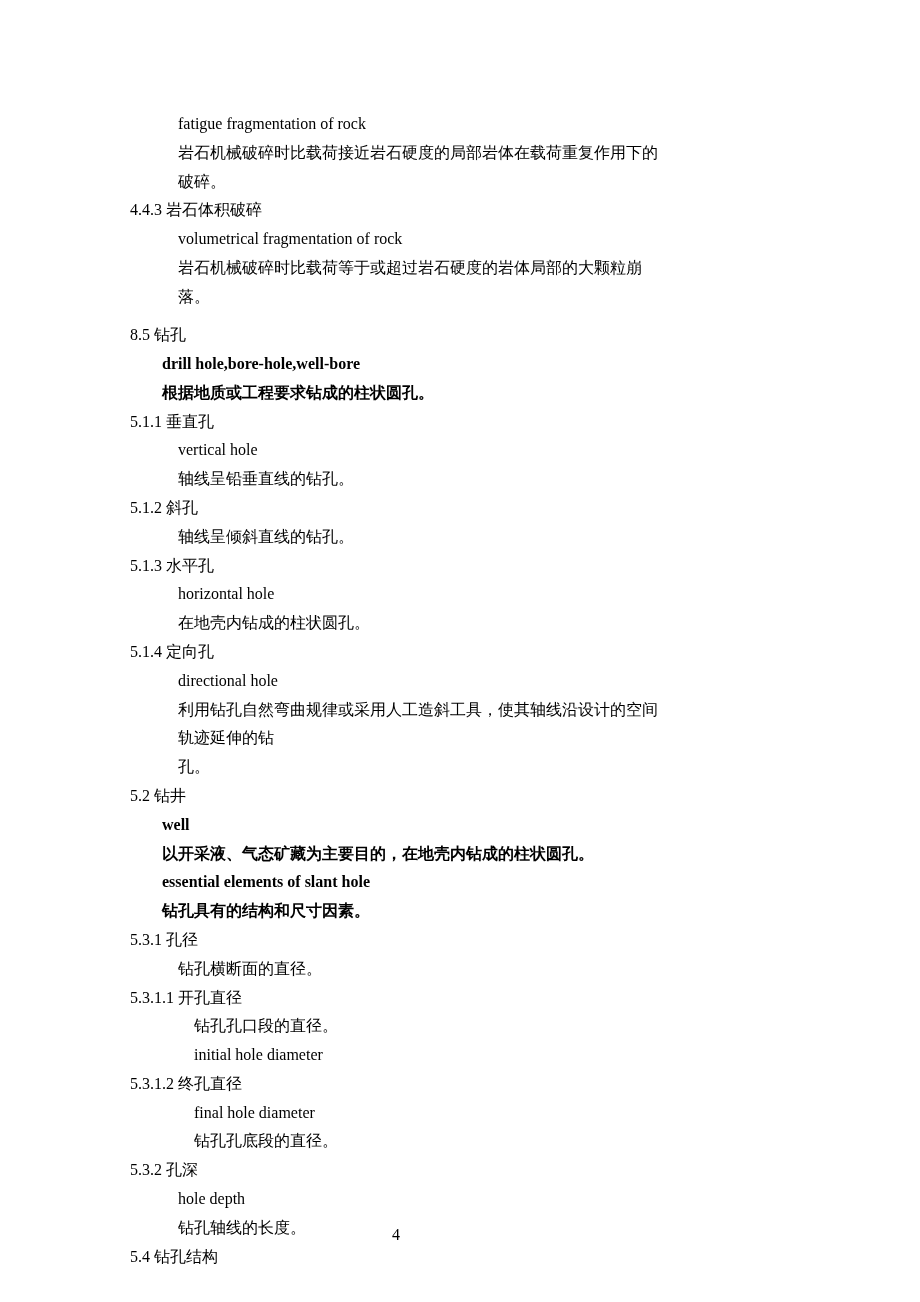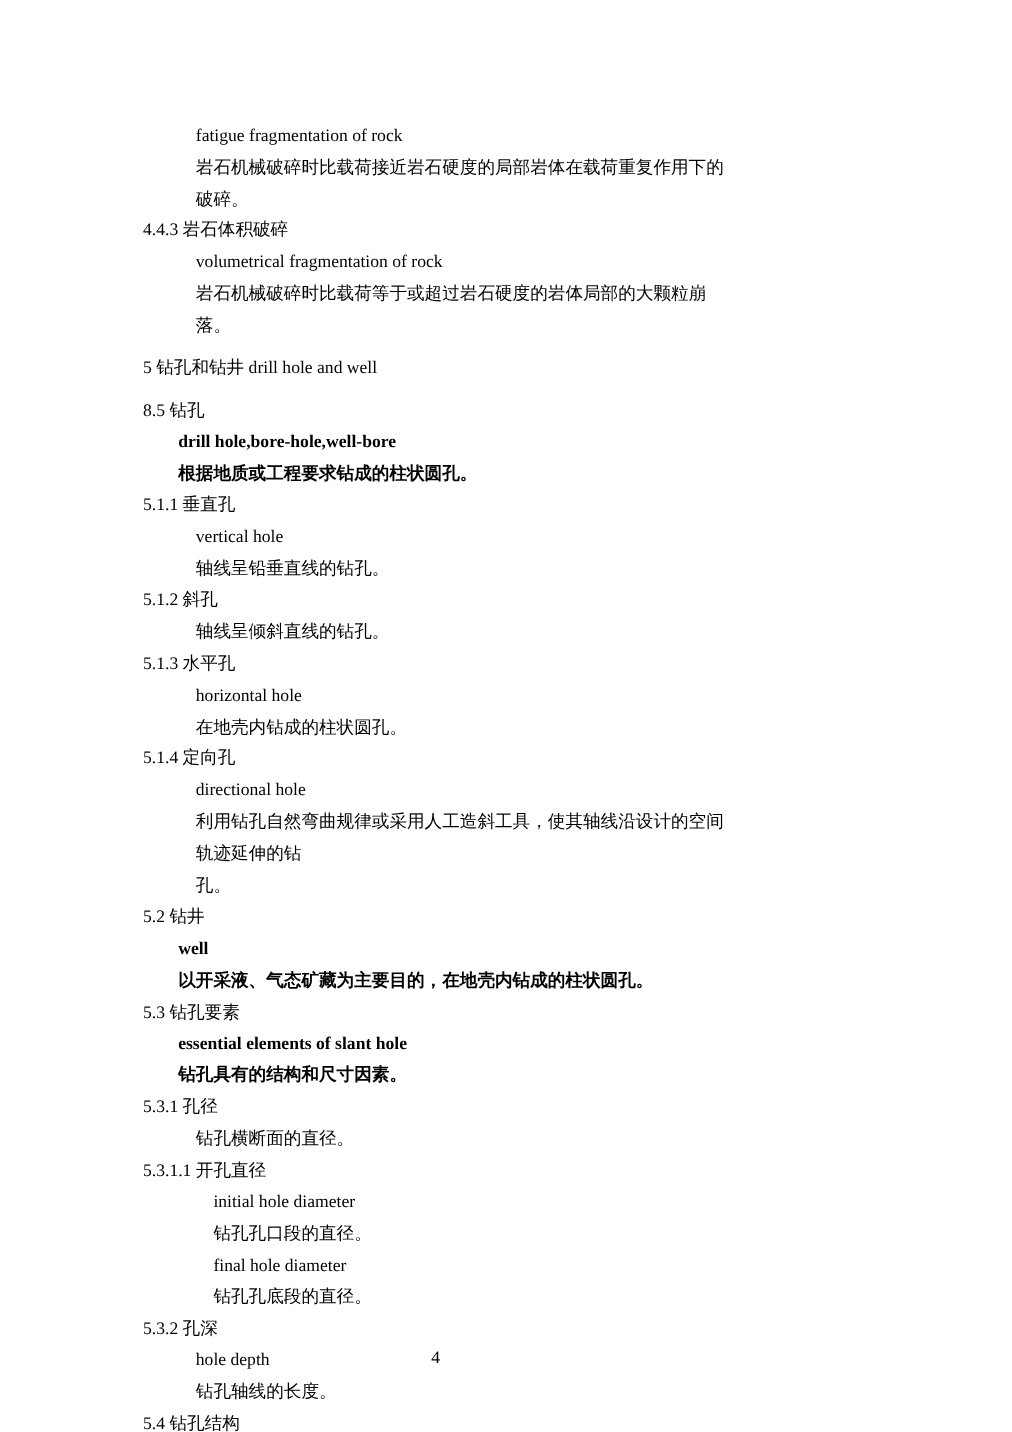--- a/index.html
+++ b/index.html
@@ -39,47 +39,46 @@
 </head>
 <body>
 
 <div class="page">
   <div id="content">
       <div class="line indent2">fatigue fragmentation of rock</div>
       <div class="line indent2">岩石机械破碎时比载荷接近岩石硬度的局部岩体在载荷重复作用下的破碎。</div>
       <div class="line indent0">4.4.3 岩石体积破碎</div>
       <div class="line indent2">volumetrical fragmentation of rock</div>
       <div class="line indent2">岩石机械破碎时比载荷等于或超过岩石硬度的岩体局部的大颗粒崩落。</div>
-      <div class="line indent0 gap">5 钻孔和钻井 drill hole and well</div>
       <div class="line indent0 gap">8.5 钻孔</div>
       <div class="line indent1">drill hole,bore-hole,well-bore</div>
       <div class="line indent1">根据地质或工程要求钻成的柱状圆孔。</div>
       <div class="line indent0">5.1.1 垂直孔</div>
       <div class="line indent2">vertical hole</div>
       <div class="line indent2">轴线呈铅垂直线的钻孔。</div>
       <div class="line indent0">5.1.2 斜孔</div>
       <div class="line indent2">轴线呈倾斜直线的钻孔。</div>
       <div class="line indent0">5.1.3 水平孔</div>
       <div class="line indent2">horizontal hole</div>
       <div class="line indent2">在地壳内钻成的柱状圆孔。</div>
       <div class="line indent0">5.1.4 定向孔</div>
       <div class="line indent2">directional hole</div>
       <div class="line indent2">利用钻孔自然弯曲规律或采用人工造斜工具，使其轴线沿设计的空间轨迹延伸的钻</div>
       <div class="line indent2">孔。</div>
       <div class="line indent0">5.2 钻井</div>
       <div class="line indent1">well</div>
       <div class="line indent1">以开采液、气态矿藏为主要目的，在地壳内钻成的柱状圆孔。</div>
-      <div class="line indent0">5.3 钻孔要素</div>
       <div class="line indent1">essential elements of slant hole</div>
       <div class="line indent1">钻孔具有的结构和尺寸因素。</div>
       <div class="line indent0">5.3.1 孔径</div>
       <div class="line indent2">钻孔横断面的直径。</div>
       <div class="line indent0">5.3.1.1 开孔直径</div>
+      <div class="line indent3">钻孔孔口段的直径。</div>
       <div class="line indent3">initial hole diameter</div>
-      <div class="line indent3">钻孔孔口段的直径。</div>
+      <div class="line indent0">5.3.1.2 终孔直径</div>
       <div class="line indent3">final hole diameter</div>
       <div class="line indent3">钻孔孔底段的直径。</div>
       <div class="line indent0">5.3.2 孔深</div>
       <div class="line indent2">hole depth</div>
       <div class="line indent2">钻孔轴线的长度。</div>
       <div class="line indent0">5.4 钻孔结构</div>
     </div>
   <div class="page-number">4</div>
 </div>
 

